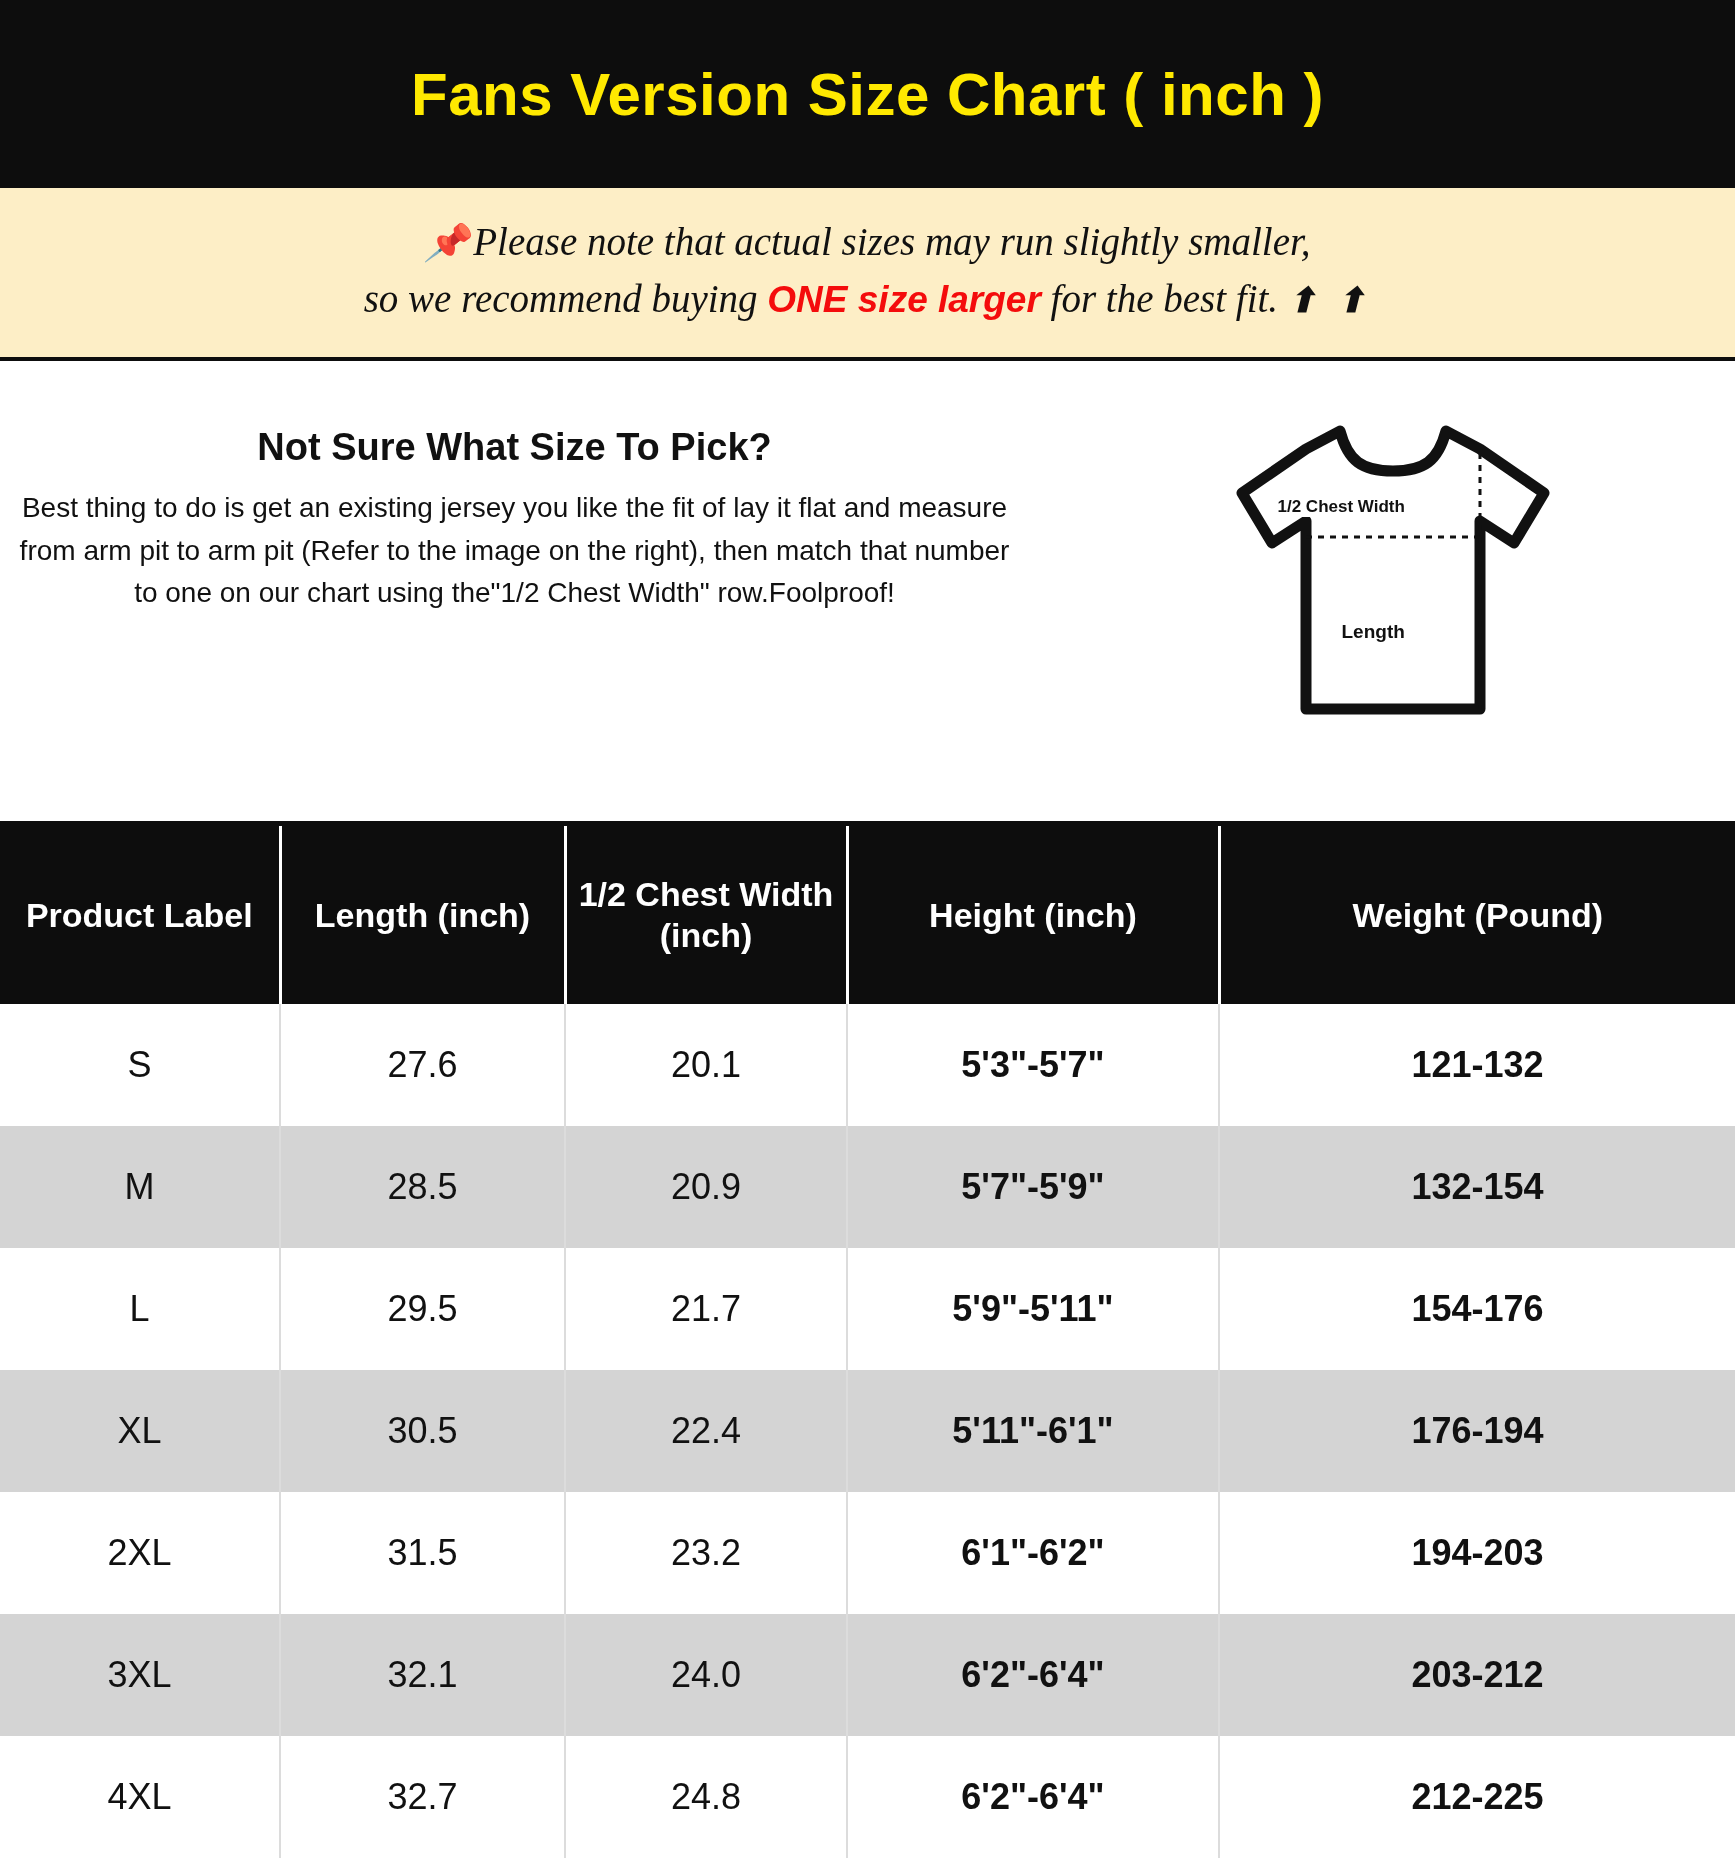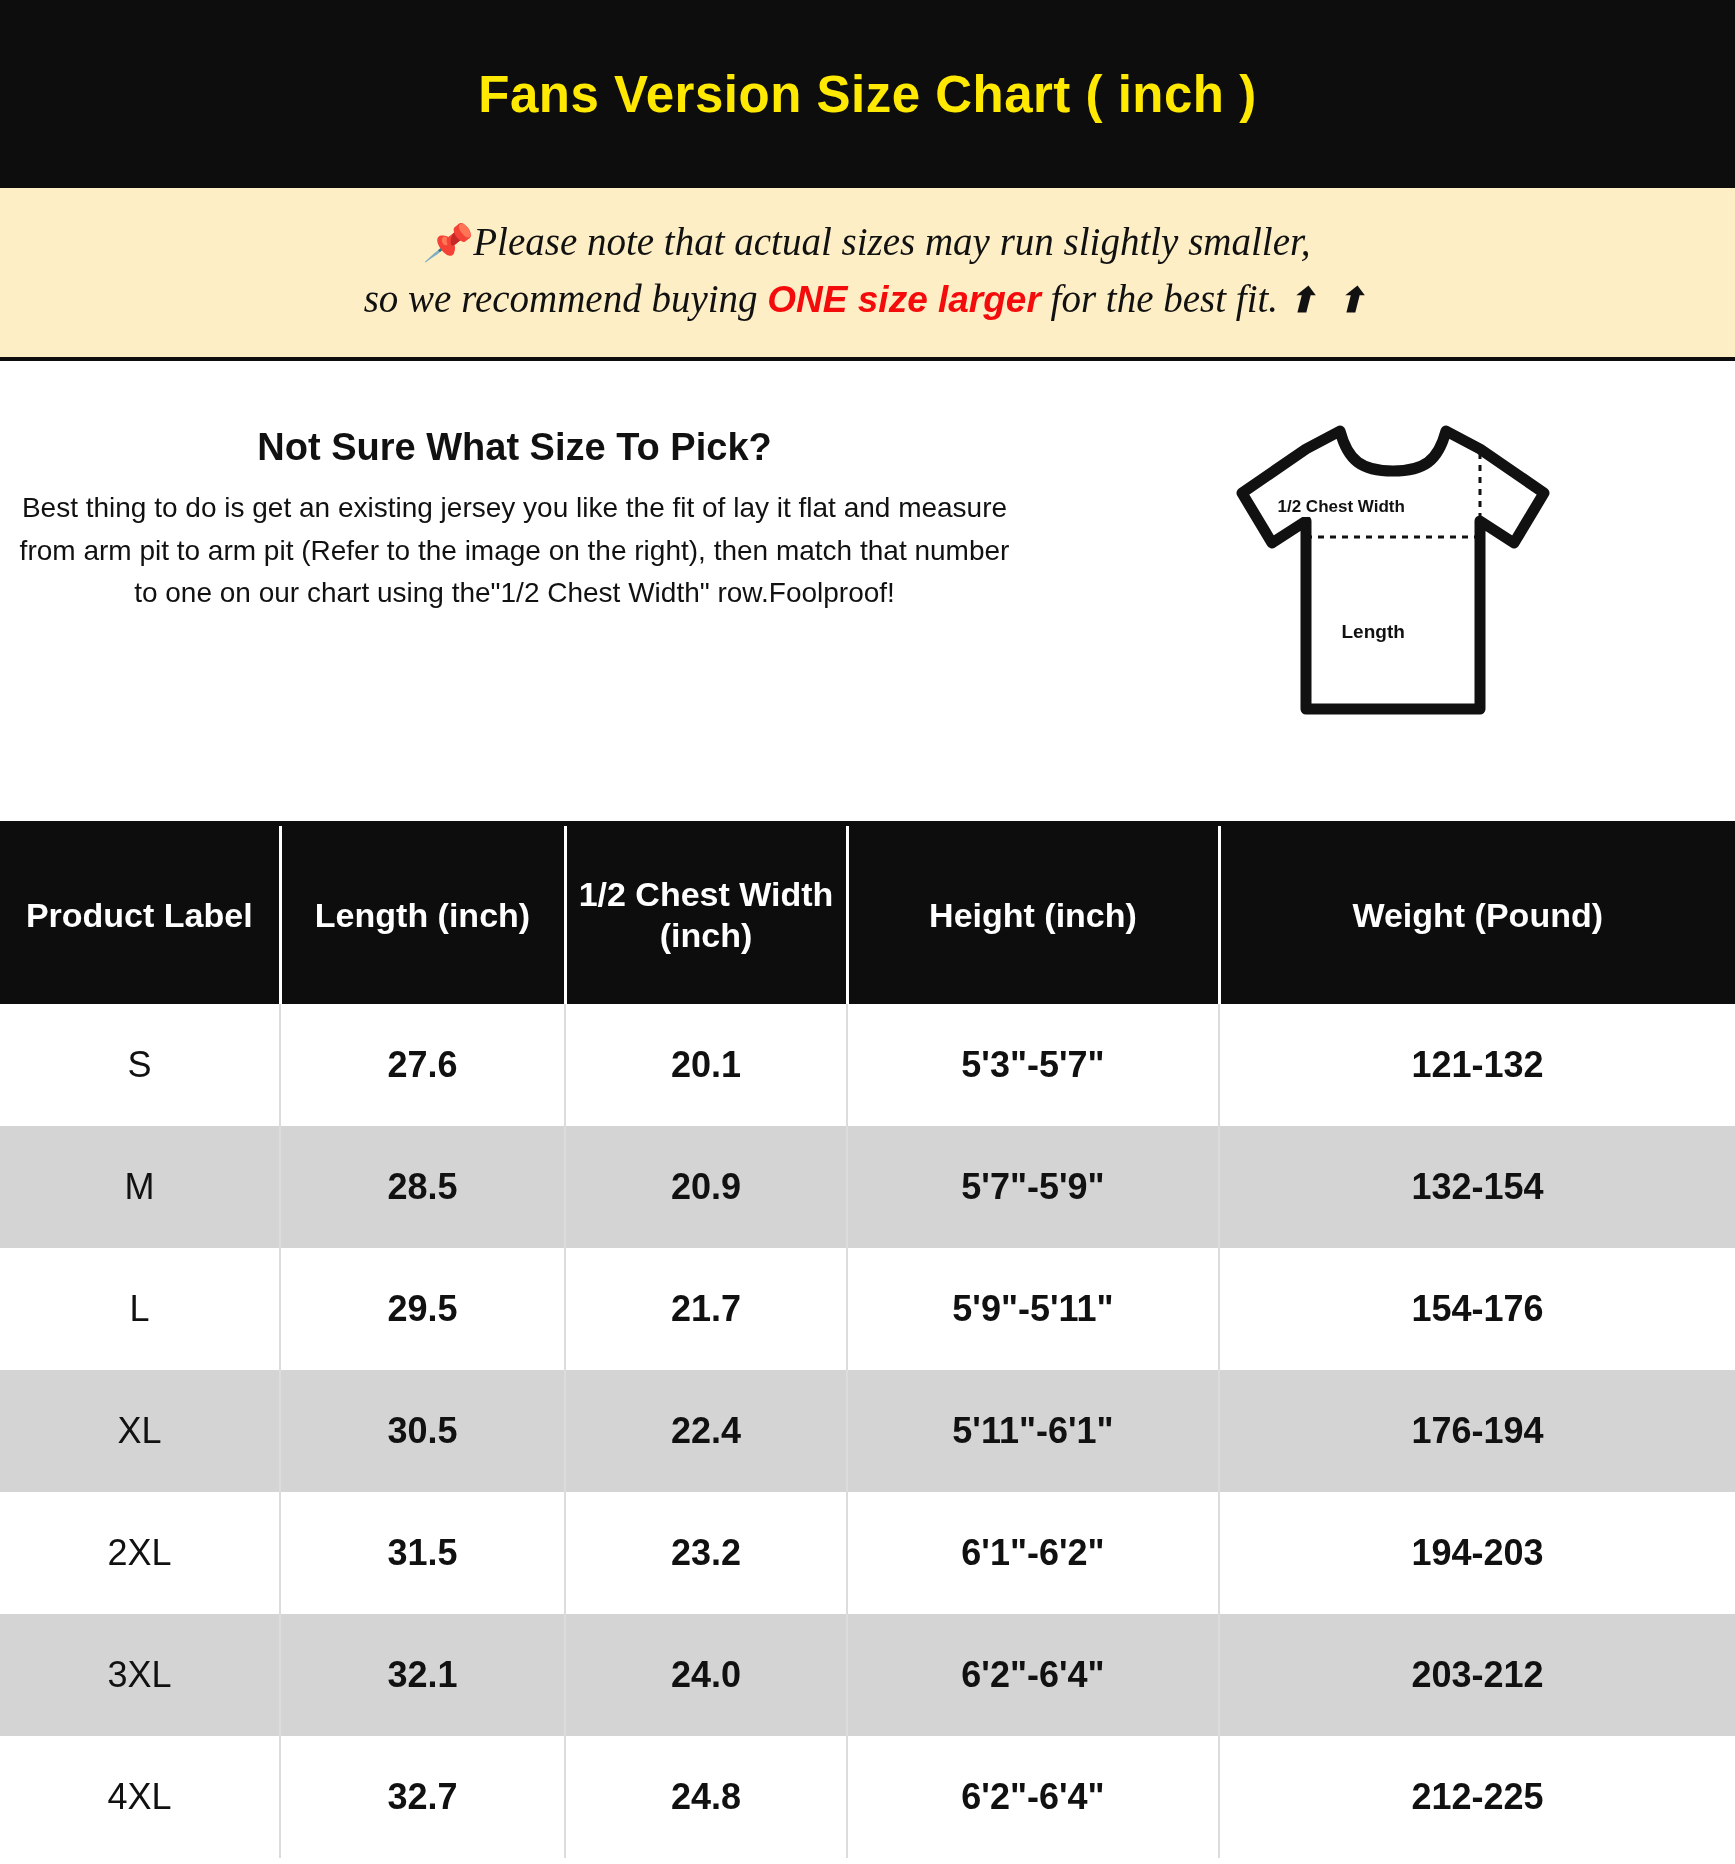--- a/index.html
+++ b/index.html
@@ -21,21 +21,21 @@
   .title-bar {
     background: #0d0d0d;
     height: 188px;
     display: flex;
     align-items: center;
     justify-content: center;
   }
   .title-bar h1 {
     margin: 0;
     color: #ffe900;
-    font-size: 51px;
+    font-size: 60px;
     font-weight: bold;
     letter-spacing: 0.5px;
     font-family: "Liberation Sans", sans-serif;
   }
 
   
   .note-band {
     background: #fdeec6;
     border-bottom: 4px solid #0d0d0d;
     padding: 26px 20px 30px 20px;
@@ -144,21 +144,21 @@
     font-size: 36px;
     text-align: center;
     padding: 22px 4px;
     color: #111;
     border-right: 2px solid #dcdcdc;
     height: 122px;
   }
   table.size-table tbody td:last-child { border-right: none; }
   table.size-table tbody tr:nth-child(even) td { background: #d4d4d4; }
   table.size-table tbody tr:nth-child(odd) td { background: #ffffff; }
-  td.num { font-weight: bold; }
+  td.num { font-weight: normal; }
   td.bold-cell { font-weight: bold; }
   .col-1 { width: 280px; }
   .col-2 { width: 285px; }
   .col-3 { width: 282px; }
   .col-4 { width: 372px; }
 </style>
 </head>
 <body>
 
 <div class="page">

